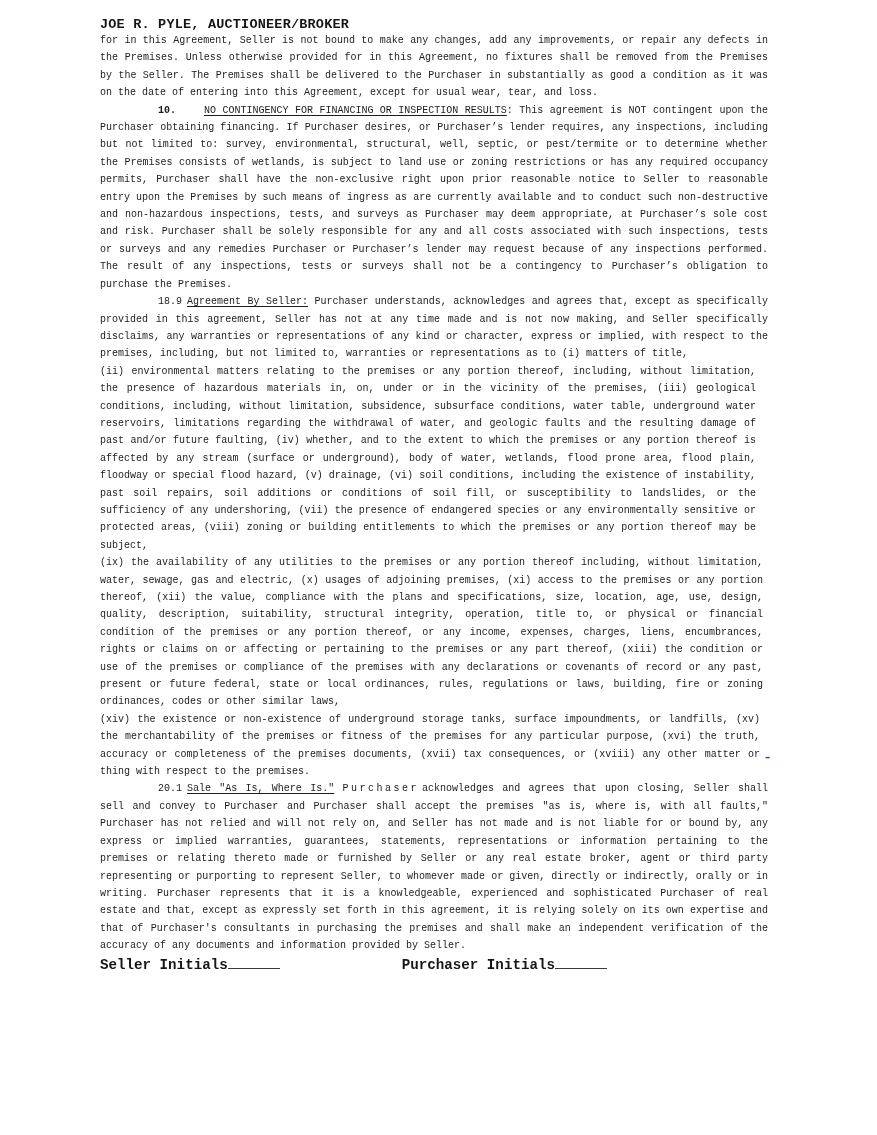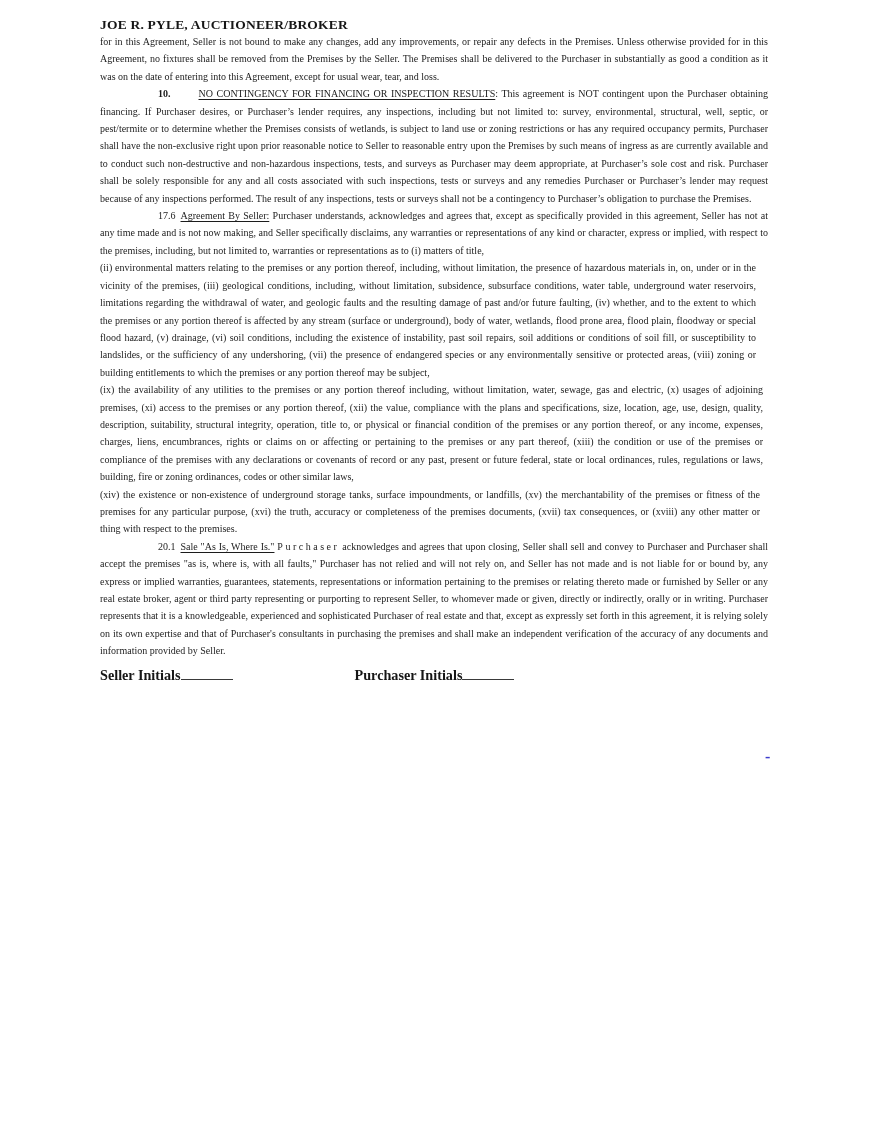--- a/index.html
+++ b/index.html
@@ -14,20 +14,21 @@
     background: #ffffff;
     overflow: hidden;
     font-family: "Liberation Serif", serif;
     color: #1c1c1c;
   }
   .content {
     position: absolute;
     left: 100px;
     top: 0;
     width: 668px;
+    font-family: Liberation Mono, monospace;
   }
   .doc-header {
     margin-top: 17px;
     font-size: 13.5px;
     font-weight: bold;
     letter-spacing: 0.2px;
     color: #161616;
   }
   p.para {
     margin: 0;
@@ -57,21 +58,21 @@
   }
   .u {
     text-decoration: underline;
     text-underline-offset: 2px;
   }
   .spaced-word {
     letter-spacing: 2.5px;
     margin-right: 3px;
   }
   .initials-row {
-    margin-top: 6px;
+    margin-top: 0;
     font-size: 14.2px;
     line-height: 18px;
     font-weight: bold;
     color: #161616;
   }
   .blank-line {
     display: inline-block;
     width: 52px;
     border-bottom: 1.4px solid #3a3a3a;
     height: 13px;
@@ -96,21 +97,21 @@
 <div class="page">
   <div class="content">
 
     <div class="doc-header">JOE R. PYLE, AUCTIONEER/BROKER</div>
 
     <p class="para p1">for in this Agreement, Seller is not bound to make any changes, add any improvements, or repair any defects in the Premises. Unless otherwise provided for in this Agreement, no fixtures shall be removed from the Premises by the Seller.  The Premises shall be delivered to the Purchaser in substantially as good a condition as it was on the date of entering into this Agreement, except for usual wear, tear, and loss.</p>
 
     <p class="para sec10"><span class="sec-num">10.</span><span class="tab"></span><span class="u">NO CONTINGENCY FOR FINANCING OR INSPECTION RESULTS</span><span>: This agreement is NOT contingent upon the Purchaser obtaining financing. If Purchaser desires, or Purchaser’s lender requires, any inspections, including but not limited to: survey, environmental, structural, well, septic, or pest/termite or to determine whether the Premises consists of wetlands, is subject to land use or zoning restrictions or has any required occupancy permits, Purchaser shall have the non-exclusive right upon prior reasonable notice to Seller to reasonable entry upon the Premises by such means of ingress as are currently available and to conduct such non-destructive and non-hazardous inspections, tests, and surveys as Purchaser may deem appropriate, at Purchaser’s sole cost and risk. Purchaser shall be solely responsible for any and all costs associated with such inspections, tests or surveys and any remedies Purchaser or Purchaser’s lender may request because of any inspections performed. The result of any inspections, tests or surveys shall not be a contingency to Purchaser’s obligation to purchase the Premises.</span></p>
 
 
-    <p class="para c11-1-intro"><span></span><span>17.6</span><span class="num-gap"></span><span class="u">Agreement By Seller:</span>
+    <p class="para c11-1-intro"><span></span><span>18.9</span><span class="num-gap"></span><span class="u">Agreement By Seller:</span>
       <span>Purchaser understands, acknowledges and agrees that, except as specifically provided in this agreement, Seller has not at any time made and is not now making, and Seller specifically disclaims, any warranties or representations of any kind or character, express or implied, with respect to the premises, including, but not limited to, warranties or representations as to (i) matters of title,</span></p>
 
     <p class="para c11-1-ii">(ii) environmental matters relating to the premises or any portion thereof, including, without limitation, the presence of hazardous materials in, on, under or in the vicinity of the premises, (iii) geological conditions, including, without limitation, subsidence, subsurface conditions, water table, underground water reservoirs, limitations regarding the withdrawal of water, and geologic faults and the resulting damage of past and/or future faulting, (iv) whether, and to the extent to which the premises or any portion thereof is affected by any stream (surface or underground), body of water, wetlands, flood prone area, flood plain, floodway or special flood hazard, (v) drainage, (vi) soil conditions, including the existence of instability, past soil repairs, soil additions or conditions of soil fill, or susceptibility to landslides, or the sufficiency of any undershoring, (vii) the presence of endangered species or any environmentally sensitive or protected areas, (viii) zoning or building entitlements to which the premises or any portion thereof may be subject,</p>
 
     <p class="para c11-1-ix">(ix) the availability of any utilities to the premises or any portion thereof including, without limitation, water, sewage, gas and electric, (x) usages of adjoining premises,  (xi) access to the premises or any portion thereof, (xii) the value, compliance with the plans and specifications, size, location, age, use, design, quality, description, suitability, structural integrity, operation, title to, or physical or financial condition of the premises or any portion thereof, or any income, expenses, charges, liens, encumbrances, rights or claims on or affecting or pertaining to the premises or any part thereof, (xiii) the condition or use of the premises or compliance of the premises with any declarations or covenants of record or any past, present or future federal, state or local ordinances, rules, regulations or laws, building, fire or zoning ordinances, codes or other similar laws,</p>
 
     <p class="para c11-1-xiv">(xiv) the existence or non-existence of underground storage tanks, surface impoundments, or landfills, (xv) the merchantability of the premises or fitness of the premises for any particular purpose, (xvi) the truth, accuracy or completeness of the premises documents, (xvii) tax consequences, or (xviii) any other matter or thing with respect to the premises.</p>
 
     <p class="para c11-2"><span>20.1</span><span class="num-gap"></span><span class="u">Sale "As Is, Where Is."</span>
       <span class="spaced-word">Purchaser</span><span>acknowledges and agrees that upon closing, Seller shall sell and convey to Purchaser and Purchaser shall accept the premises "as is, where is, with all faults," Purchaser has not relied and will not rely on, and Seller has not made and is not liable for or bound by, any express or implied warranties, guarantees, statements, representations or information pertaining to the premises or relating thereto made or furnished by Seller or any real estate broker, agent or third party representing or purporting to represent Seller, to whomever made or given, directly or indirectly, orally or in writing. Purchaser represents that it is a knowledgeable, experienced and sophisticated Purchaser of real estate and that, except as expressly set forth in this agreement, it is relying solely on its own expertise and that of Purchaser's consultants in purchasing the premises and shall make an independent verification of the accuracy of any documents and information provided by Seller.</span></p>

